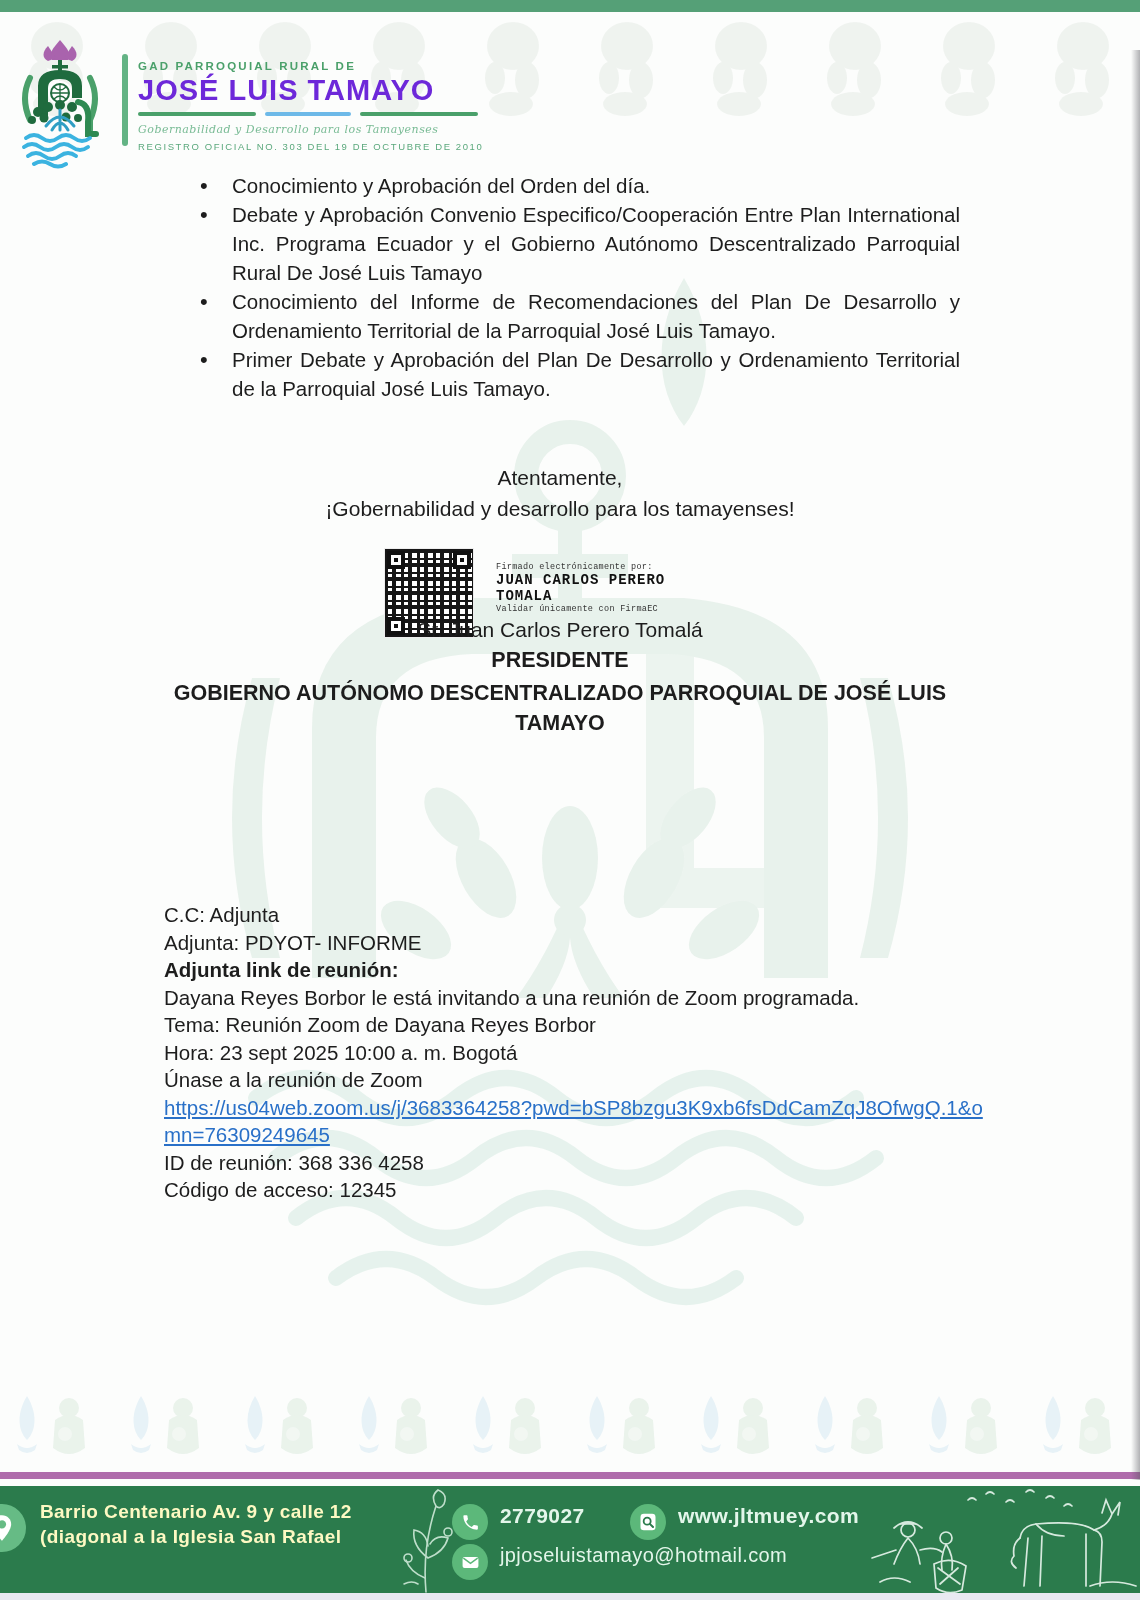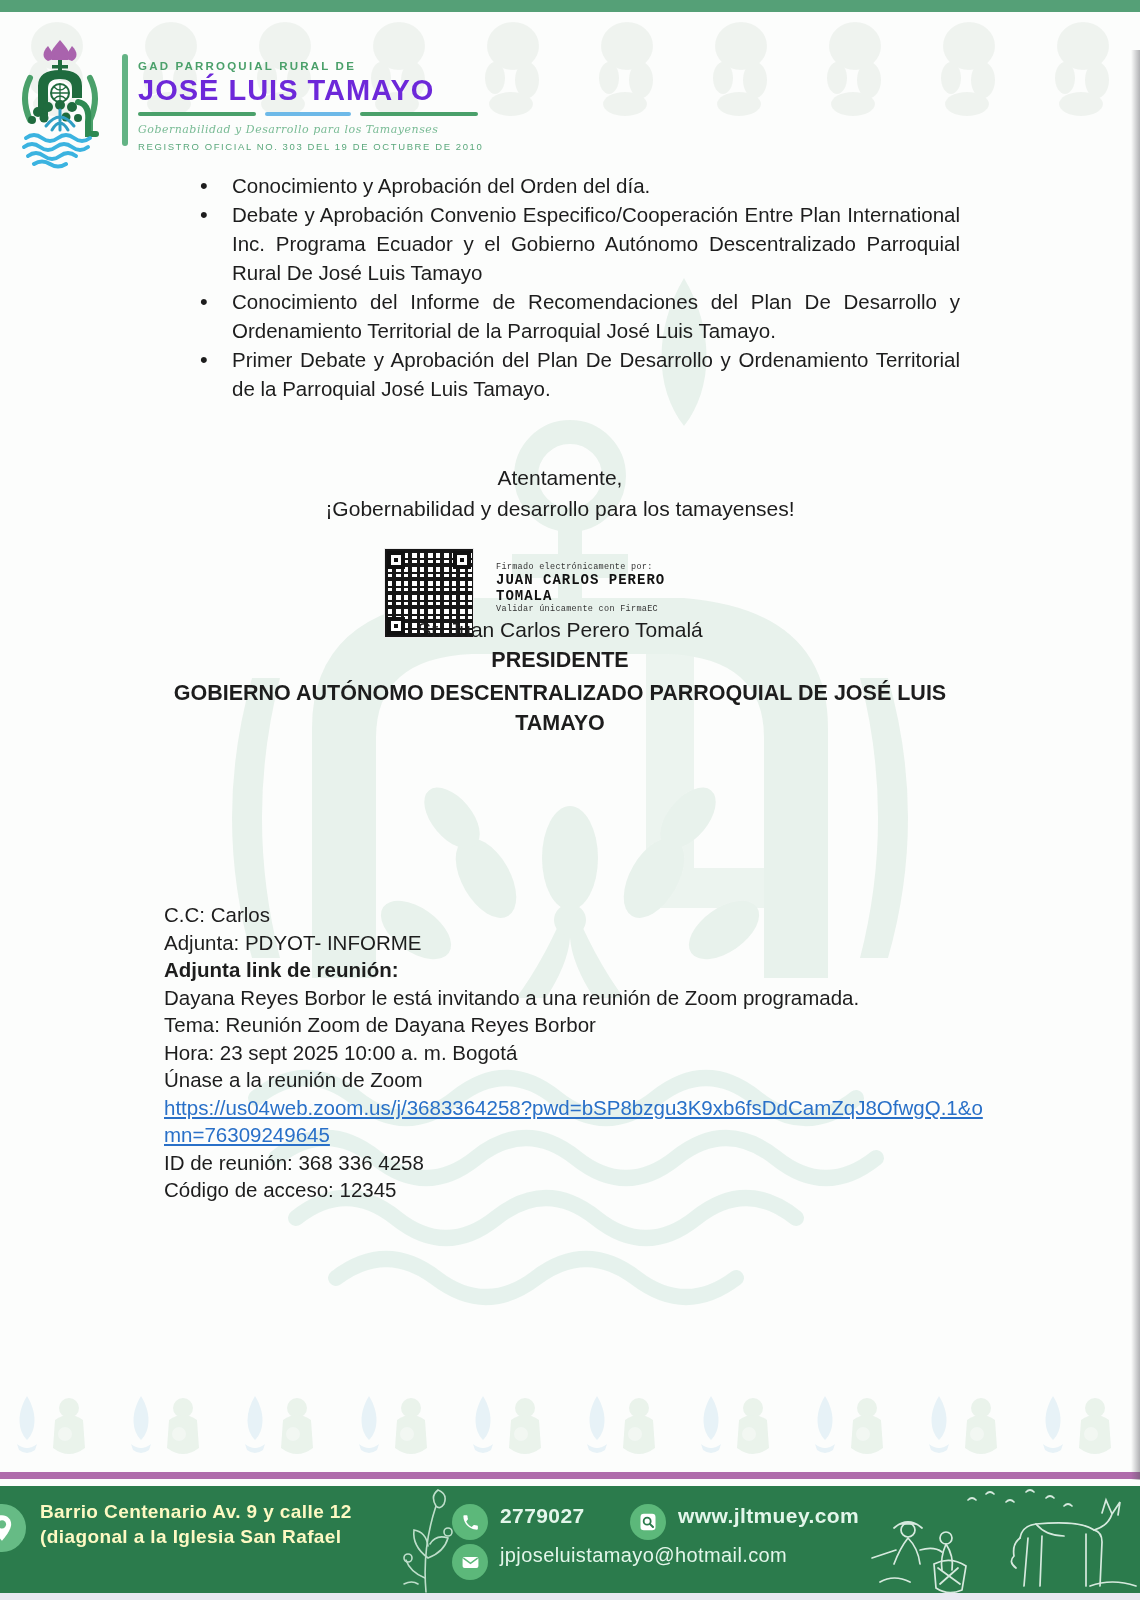--- a/index.html
+++ b/index.html
@@ -290,21 +290,21 @@
       <div class="stamp-name">JUAN CARLOS PERERO TOMALA</div>
       <div class="stamp-small">Validar únicamente con FirmaEC</div>
     </div>
   </div>
 
   <div class="sig-name">Sr. Juan Carlos Perero Tomalá</div>
   <div class="sig-title">PRESIDENTE</div>
   <div class="sig-org">GOBIERNO AUTÓNOMO DESCENTRALIZADO PARROQUIAL DE JOSÉ LUIS TAMAYO</div>
 
   <div class="cc-block">
-    <div>C.C: Carlos</div>
+    <div>C.C: Adjunta</div>
     <div>Adjunta: PDYOT- INFORME</div>
     <div class="bold">Adjunta link de reunión:</div>
     <div>Dayana Reyes Borbor le está invitando a una reunión de Zoom programada.</div>
     <div>Tema: Reunión Zoom de Dayana Reyes Borbor</div>
     <div>Hora: 23 sept 2025 10:00 a. m. Bogotá</div>
     <div>Únase a la reunión de Zoom</div>
     <a class="blue-link zoom-link">https://us04web.zoom.us/j/3683364258?pwd=bSP8bzgu3K9xb6fsDdCamZqJ8OfwgQ.1&amp;omn=76309249645</a>
     <div>ID de reunión: 368 336 4258</div>
     <div>Código de acceso: 12345</div>
   </div>

